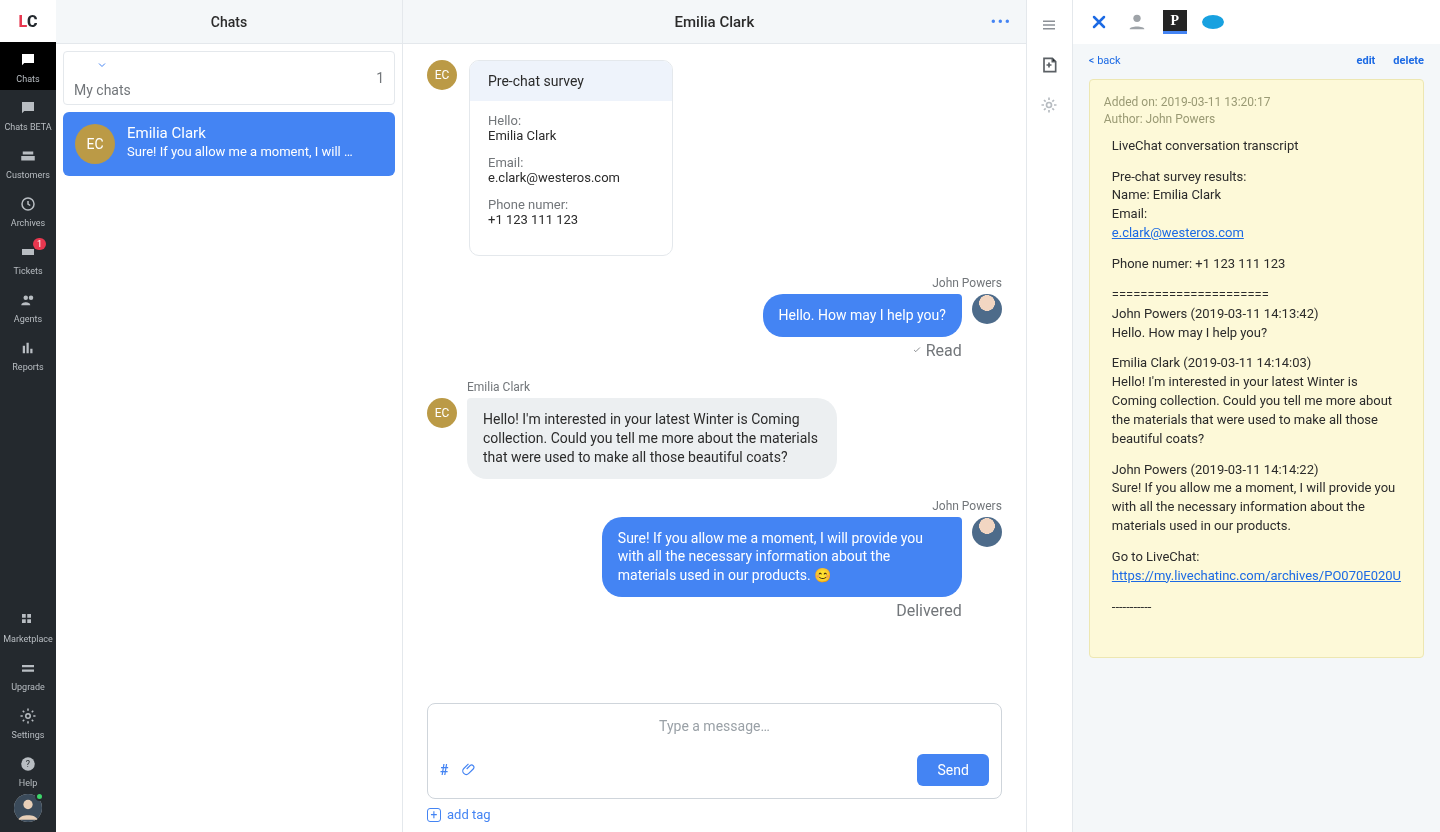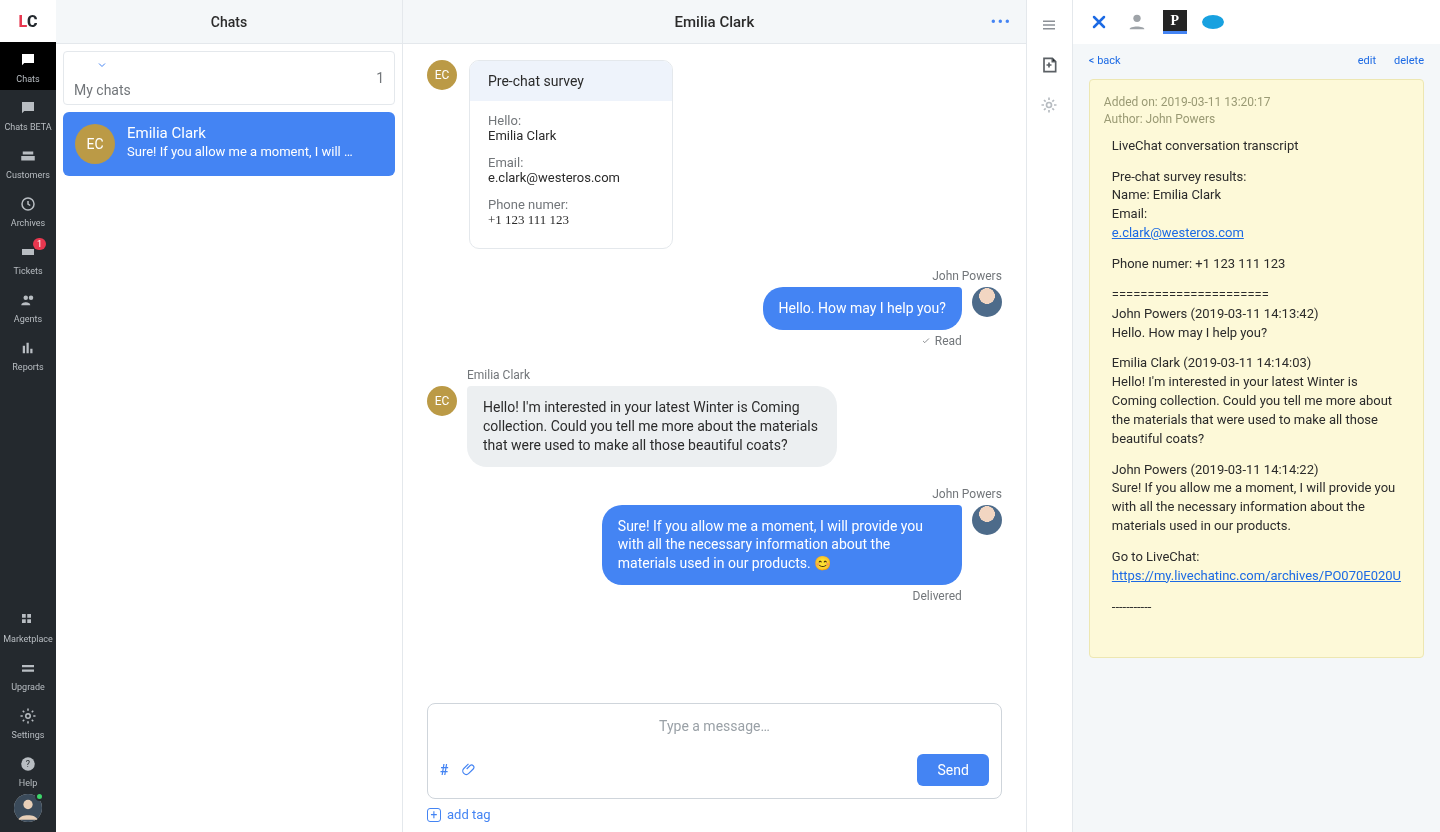--- a/index.html
+++ b/index.html
@@ -59,41 +59,41 @@
   .msg-block.out{display:flex;flex-direction:column;align-items:flex-end;}
   .msg-block.in{display:flex;flex-direction:column;align-items:flex-start;}
   .msg-block .author{font-size:12px;color:var(--muted);margin-bottom:4px;}
   .msg-row{display:flex;align-items:flex-start;gap:10px;max-width:640px;}
   .msg-row.out{flex-direction:row-reverse;}
   .bubble{padding:12px 16px;border-radius:20px;font-size:14px;line-height:1.35;}
   .bubble.agent{background:var(--blue);color:#fff;border-top-right-radius:4px;}
   .bubble.cust{background:var(--bubble-grey);border-top-left-radius:4px;}
   .av-s{width:30px;height:30px;border-radius:50%;flex-shrink:0;background:#bb9a46;color:#fff;display:flex;align-items:center;justify-content:center;font-size:12px;}
   .av-agent{width:30px;height:30px;border-radius:50%;flex-shrink:0;background:radial-gradient(circle at 50% 30%, #f2d6c2 0%, #f2d6c2 30%, #4d6b8a 31%, #4d6b8a 100%);}
-  .status{font-size:12px;color:var(--muted);margin-top:4px;margin-right:40px;display:flex;align-items:center;gap:4px;}
+  .status{font-size:16px;color:var(--muted);margin-top:4px;margin-right:40px;display:flex;align-items:center;gap:4px;}
   
   .input-area{padding:12px 24px 0;}
   .input-box{border:1px solid #cfd5db;border-radius:8px;padding:12px;min-height:96px;display:flex;flex-direction:column;justify-content:space-between;}
   .input-box textarea{border:none;outline:none;resize:none;width:100%;font-size:14px;font-family:inherit;color:var(--text);height:38px;text-align:center;}
   .input-box textarea::placeholder{color:#9aa1a7;}
   .input-box .act-row{display:flex;align-items:center;justify-content:space-between;}
   .input-box .act-row .ic-group{display:flex;gap:14px;color:var(--blue);}
   .send-btn{background:var(--blue);color:#fff;border:none;border-radius:6px;padding:8px 20px;font-size:14px;cursor:pointer;}
   .add-tag{display:flex;align-items:center;gap:6px;color:var(--blue);font-size:13px;padding:8px 24px 10px;cursor:pointer;}
   
   .col-tool{width:46px;border-right:1px solid var(--border);display:flex;flex-direction:column;align-items:center;padding-top:14px;gap:18px;flex-shrink:0;background:#fff;}
   .col-tool .tool-ic{width:22px;height:22px;display:flex;align-items:center;justify-content:center;color:#8b9096;cursor:pointer;}
   
   .col-detail{flex:0 0 300px;display:flex;flex-direction:column;background:var(--bg);}
   .col-detail .top{height:44px;display:flex;align-items:center;gap:14px;padding:0 14px;background:#fff;}
   .col-detail .top .ic{width:24px;height:24px;display:flex;align-items:center;justify-content:center;cursor:pointer;}
   .col-detail .top .pipe{width:24px;height:24px;background:#242424;color:#fff;display:flex;align-items:center;justify-content:center;font-weight:700;border-bottom:3px solid var(--blue);font-family:serif;}
   .col-detail .actions{display:flex;justify-content:space-between;padding:10px 16px 6px;font-size:11px;}
   .col-detail .actions a{color:var(--link);cursor:pointer;}
-  .col-detail .actions .right{display:flex;gap:18px;}
+  .col-detail .actions .right{display:flex;gap:18px;font-weight:bold;}
   .note-card{margin:6px 16px 20px;background:var(--yellow);border:1px solid #ede7b2;border-radius:4px;padding:14px 14px 28px;font-size:13px;line-height:1.45;}
   .note-card .meta{color:#9a9a74;font-size:12px;margin-bottom:8px;}
   .note-card a{color:var(--link);text-decoration:underline;}
   .note-card p{margin:0 8px 12px;}
   
   svg.ico{width:18px;height:18px;}
 </style>
 </head>
 <body>
 
@@ -245,21 +245,21 @@
       <div class="survey-row">
         <div class="av-s">EC</div>
         <div class="survey-card">
           <div class="sc-hdr">Pre-chat survey</div>
           <div class="sc-body">
             <div class="sc-lbl">Hello:</div>
             <div class="sc-val">Emilia Clark</div>
             <div class="sc-lbl">Email:</div>
             <div class="sc-val">e.clark@westeros.com</div>
             <div class="sc-lbl">Phone numer:</div>
-            <div class="sc-val" style="margin-bottom:8px;font-family:Liberation Serif, serif;">+1 123 111 123</div>
+            <div class="sc-val" style="margin-bottom:16px;">+1 123 111 123</div>
           </div>
         </div>
       </div>
 
       <div class="msg-block out">
         <div class="author">John Powers</div>
         <div class="msg-row out">
           <div class="av-agent"></div>
           <div class="bubble agent">Hello. How may I help you?</div>
         </div>

